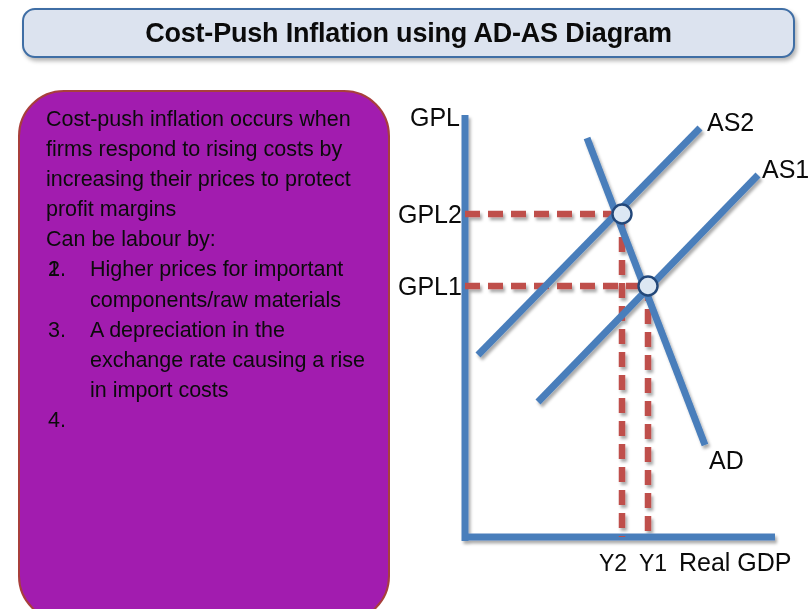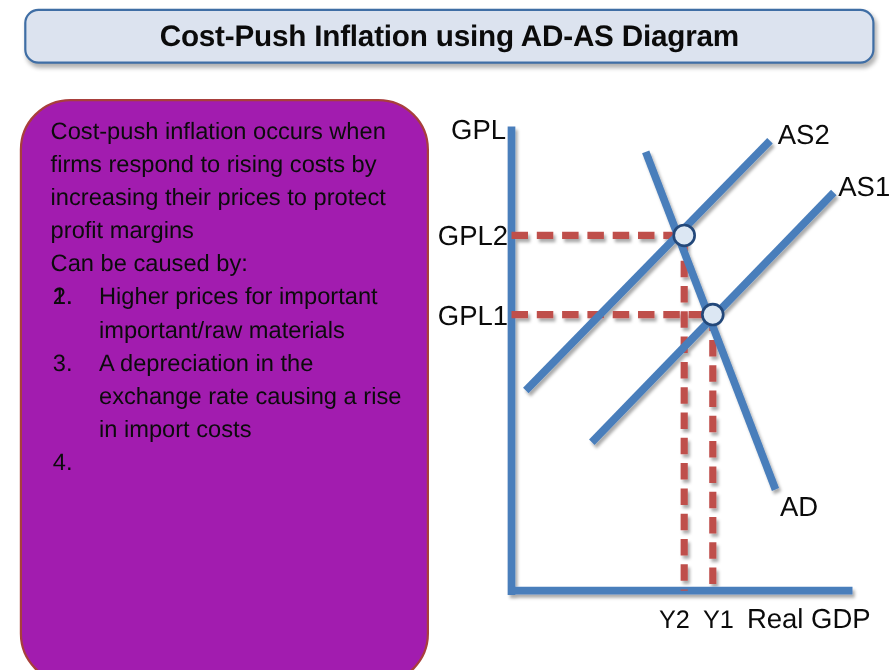--- a/index.html
+++ b/index.html
@@ -135,28 +135,28 @@
 </style>
 </head>
 <body>
 
 <div id="title-banner">
   <span id="title-text">Cost-Push Inflation using AD-AS Diagram</span>
 </div>
 
 <div id="info-panel">
   <p class="para">Cost-push inflation occurs when firms respond to rising costs by increasing their prices to protect profit margins</p>
-  <p class="lead-in">Can be caused by:</p>
+  <p class="lead-in">Can be labour by:</p>
   <ol class="causes">
     <li>
       <span class="num">1.</span>
     </li>
     <li>
       <span class="num">2.</span>
-      <span>Higher prices for important important/raw materials</span>
+      <span>Higher prices for important components/raw materials</span>
     </li>
     <li>
       <span class="num">3.</span>
       <span>A depreciation in the exchange rate causing a rise in import costs</span>
     </li>
     <li>
       <span class="num">4.</span>
     </li>
   </ol>
 </div>

